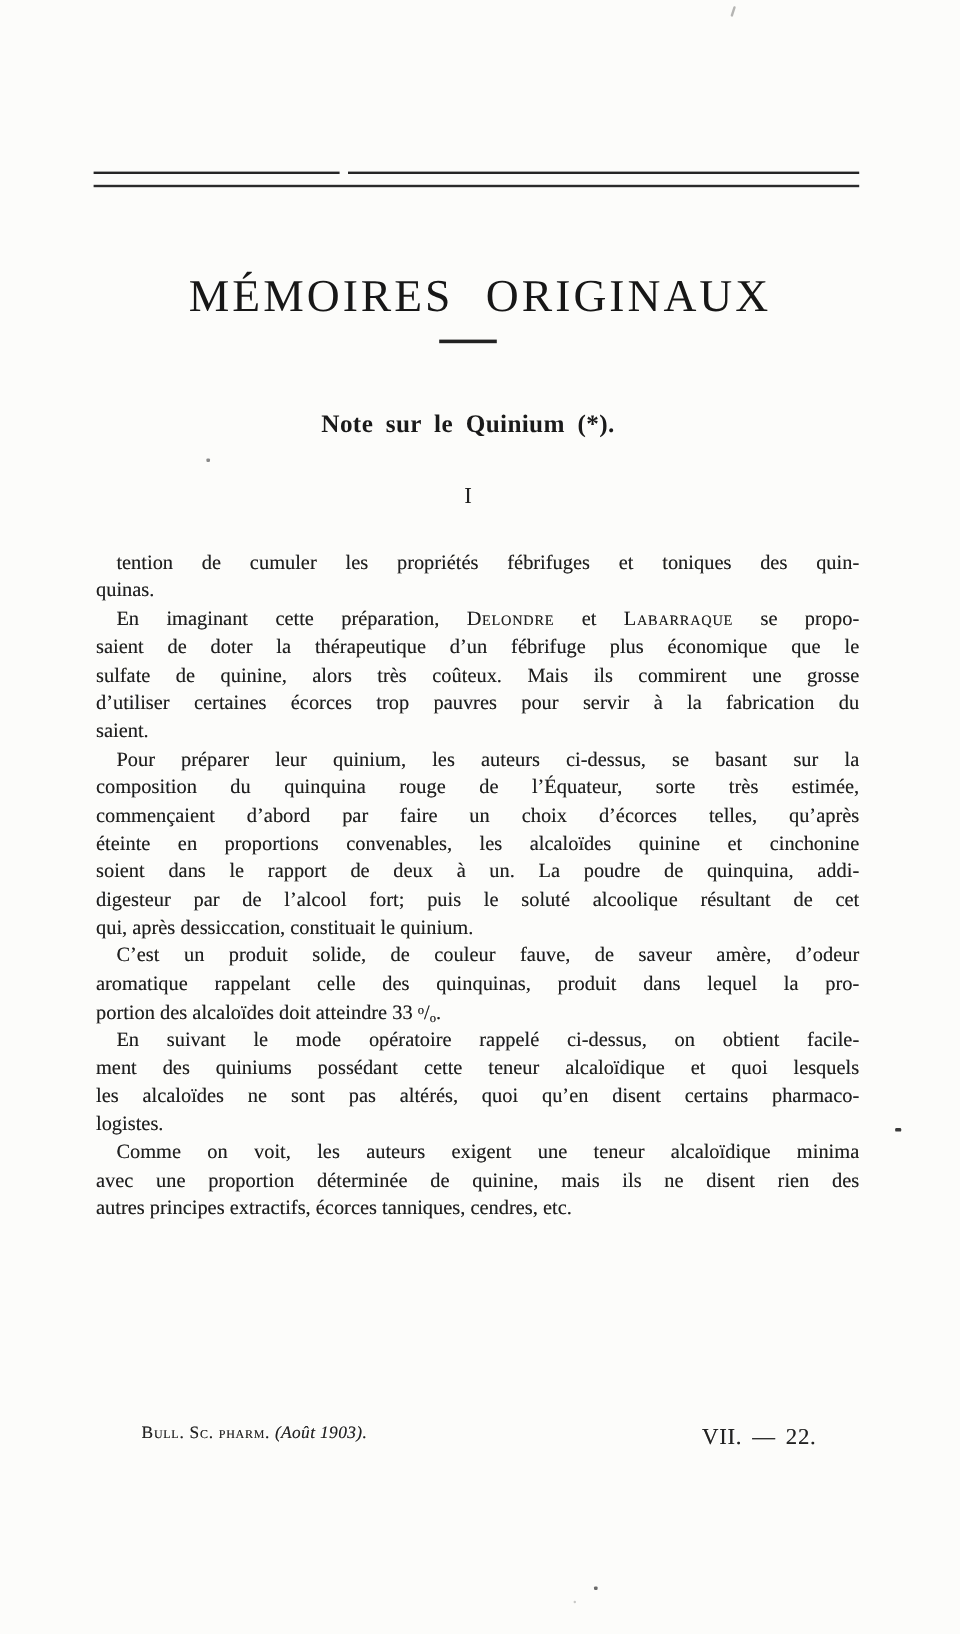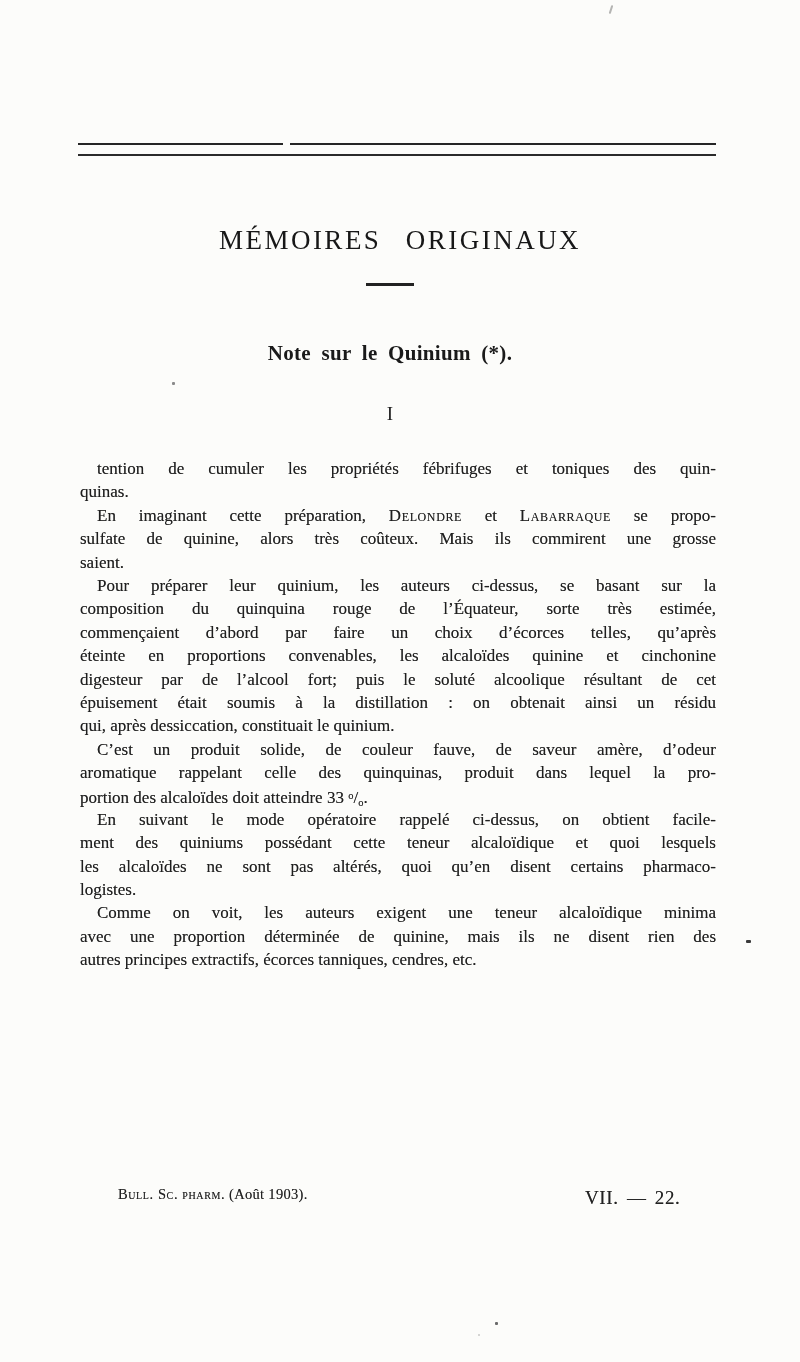--- a/index.html
+++ b/index.html
@@ -17,21 +17,21 @@
     position:absolute;left:78px;top:143px;width:638px;height:9px;
     border-top:2.5px solid #252525;
     border-bottom:2.5px solid #2b2b2b;
   }
   .rule-gap{
     position:absolute;left:283px;top:142px;width:7px;height:4px;background:#fcfcfa;
   }
   .title{
     position:absolute;left:0;top:225px;width:800px;margin:0;
     text-align:center;
-    font-size:27px;font-weight:500;
+    font-size:38px;font-weight:500;
     letter-spacing:2.5px;word-spacing:15px;
     color:#171717;
   }
   .title-divider{
     position:absolute;left:366px;top:283px;width:48px;height:2.5px;background:#222;
   }
   .subtitle{
     position:absolute;left:0;top:341px;width:780px;margin:0;
     text-align:center;
     font-size:21px;font-weight:bold;
@@ -54,21 +54,21 @@
     text-align:justify;
     text-align-last:justify;
     white-space:nowrap;
   }
   .para .line.last{
     text-align-last:left;
     white-space:normal;
   }
   .para .line:first-child{text-indent:17px;}
   .seg-sc{font-variant:small-caps;letter-spacing:0.6px;}
-  .seg-i{}
+  .seg-i{font-style:italic;}
   .seg-sup{vertical-align:4px;font-size:62%;}
   .seg-sub{vertical-align:-3px;font-size:62%;}
   .footnote{
     position:absolute;left:80px;top:1158px;width:636px;
     font-size:14.5px;color:#222;
     text-shadow:0 0 0.3px rgba(30,30,30,0.5);
   }
   .footnote .fn-line{text-indent:13px;}
   .footer-journal{
     position:absolute;left:118px;top:1186px;
@@ -106,30 +106,32 @@
 
   <div class="numeral">I</div>
 
   <div class="body" id="article-body">
       <div class="para">
         <div class="line">tention de cumuler les propriétés fébrifuges et toniques des quin-</div>
         <div class="line last">quinas.</div>
       </div>
       <div class="para">
         <div class="line">En imaginant cette préparation, <span class="seg-sc">Delondre</span> et <span class="seg-sc">Labarraque</span> se propo-</div>
+        <div class="line">saient de doter la thérapeutique d’un fébrifuge plus économique que le</div>
         <div class="line">sulfate de quinine, alors très coûteux. Mais ils commirent une grosse</div>
+        <div class="line">d’utiliser certaines écorces trop pauvres pour servir à la fabrication du</div>
         <div class="line last">saient.</div>
       </div>
       <div class="para">
         <div class="line">Pour préparer leur quinium, les auteurs ci-dessus, se basant sur la</div>
         <div class="line">composition du quinquina rouge de l’Équateur, sorte très estimée,</div>
         <div class="line">commençaient d’abord par faire un choix d’écorces telles, qu’après</div>
         <div class="line">éteinte en proportions convenables, les alcaloïdes quinine et cinchonine</div>
+        <div class="line">soient dans le rapport de deux à un. La poudre de quinquina, addi-</div>
         <div class="line">digesteur par de l’alcool fort; puis le soluté alcoolique résultant de cet</div>
-        <div class="line">épuisement était soumis à la distillation : on obtenait ainsi un résidu</div>
         <div class="line last">qui, après dessiccation, constituait le quinium.</div>
       </div>
       <div class="para">
         <div class="line">C’est un produit solide, de couleur fauve, de saveur amère, d’odeur</div>
         <div class="line">aromatique rappelant celle des quinquinas, produit dans lequel la pro-</div>
         <div class="line last">portion des alcaloïdes doit atteindre 33 <span class="seg-sup">o</span>/<span class="seg-sub">o</span>.</div>
       </div>
       <div class="para">
         <div class="line">En suivant le mode opératoire rappelé ci-dessus, on obtient facile-</div>
         <div class="line">ment des quiniums possédant cette teneur alcaloïdique et quoi lesquels</div>

